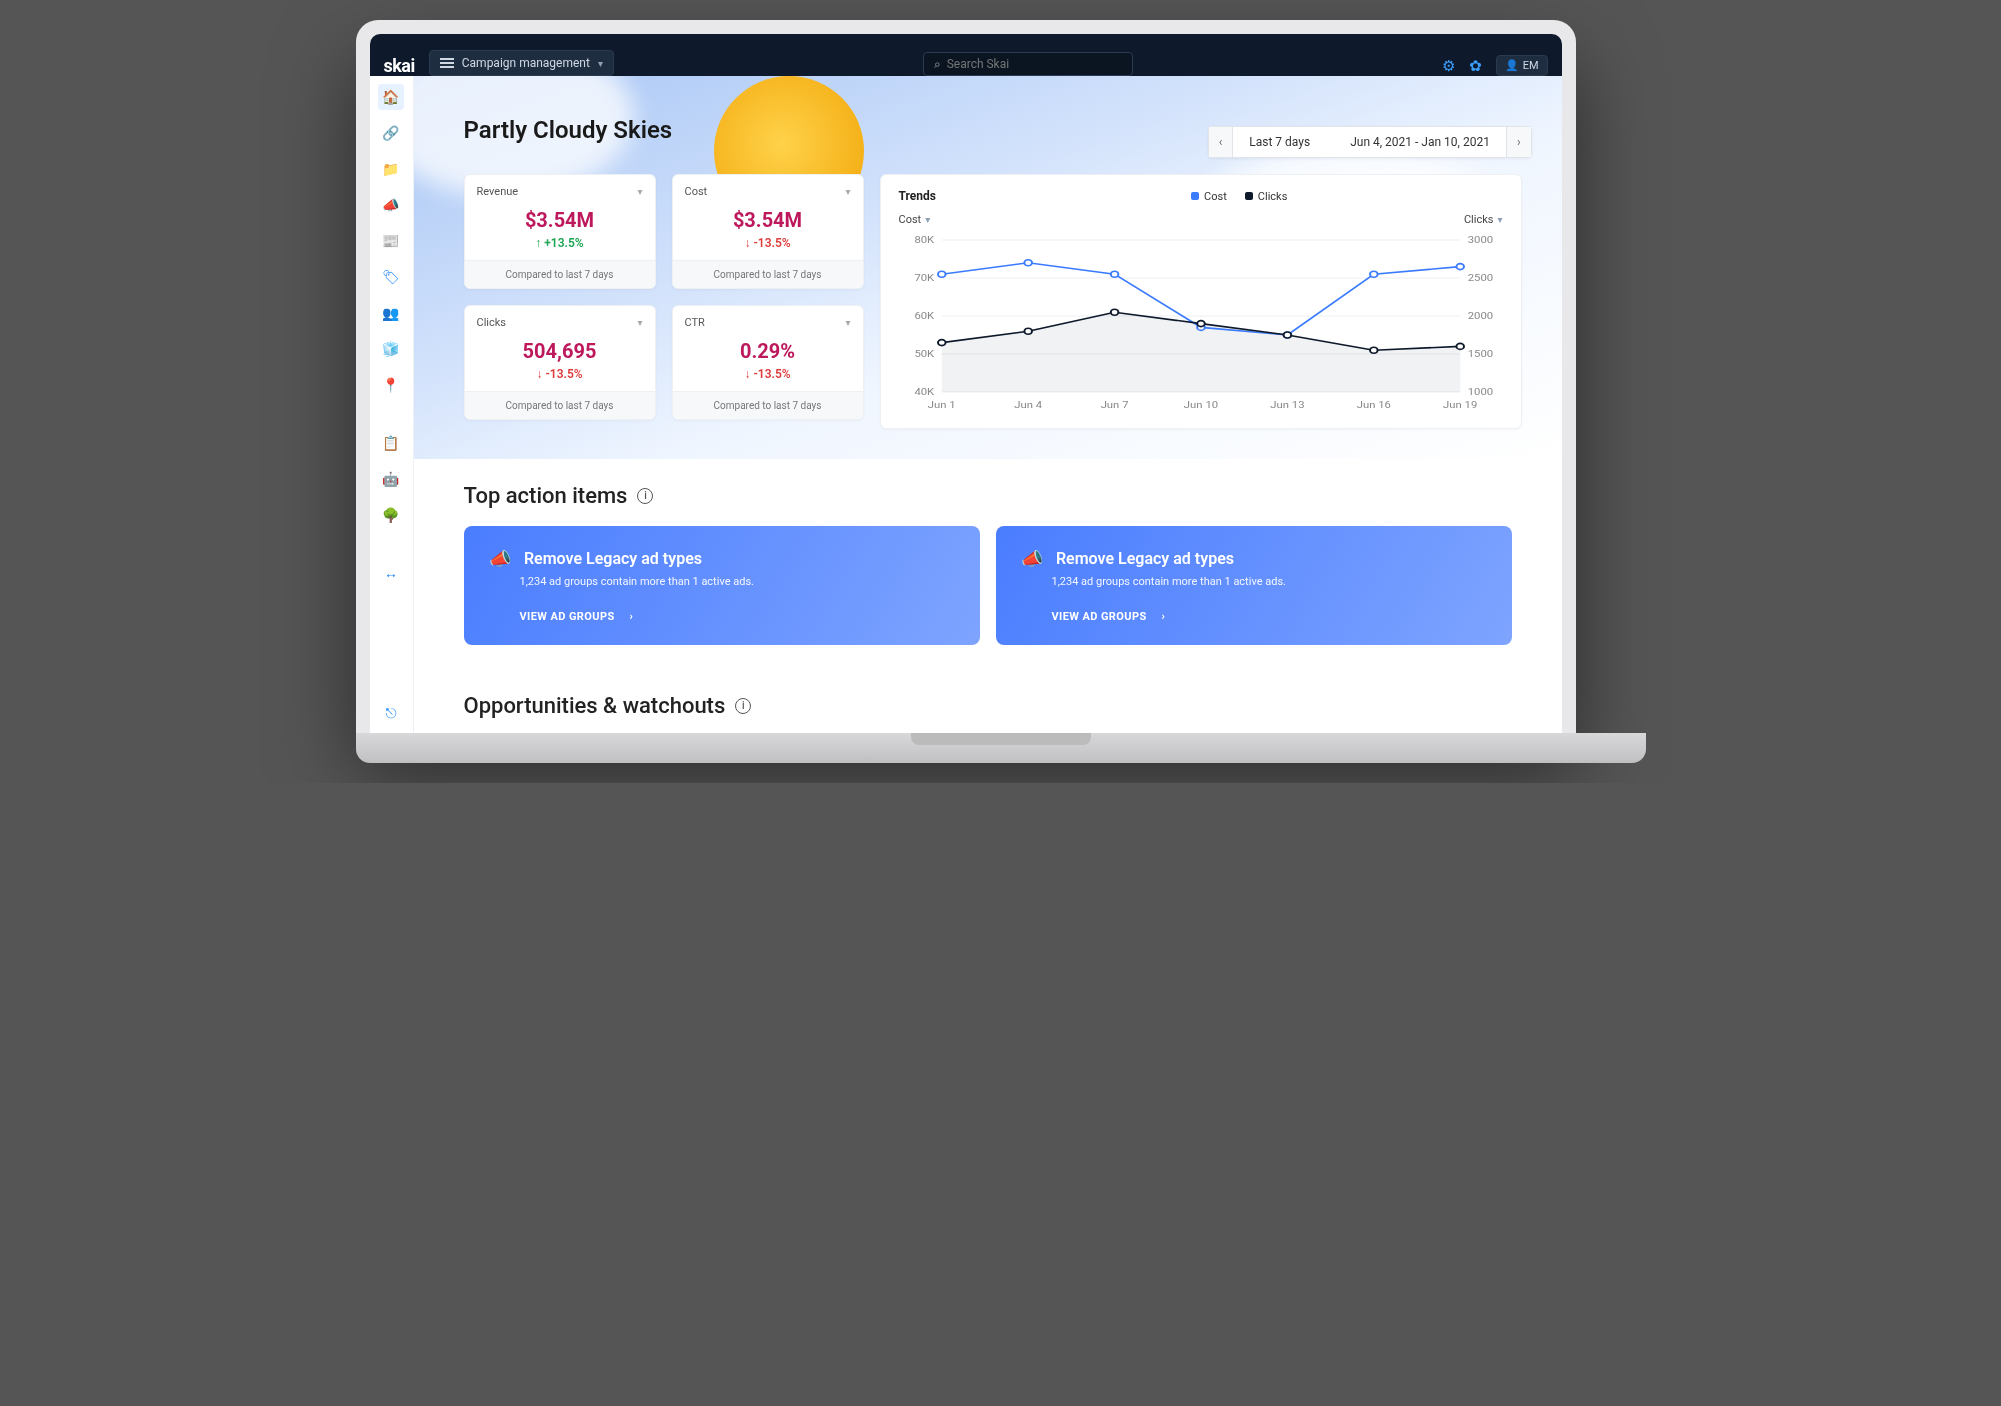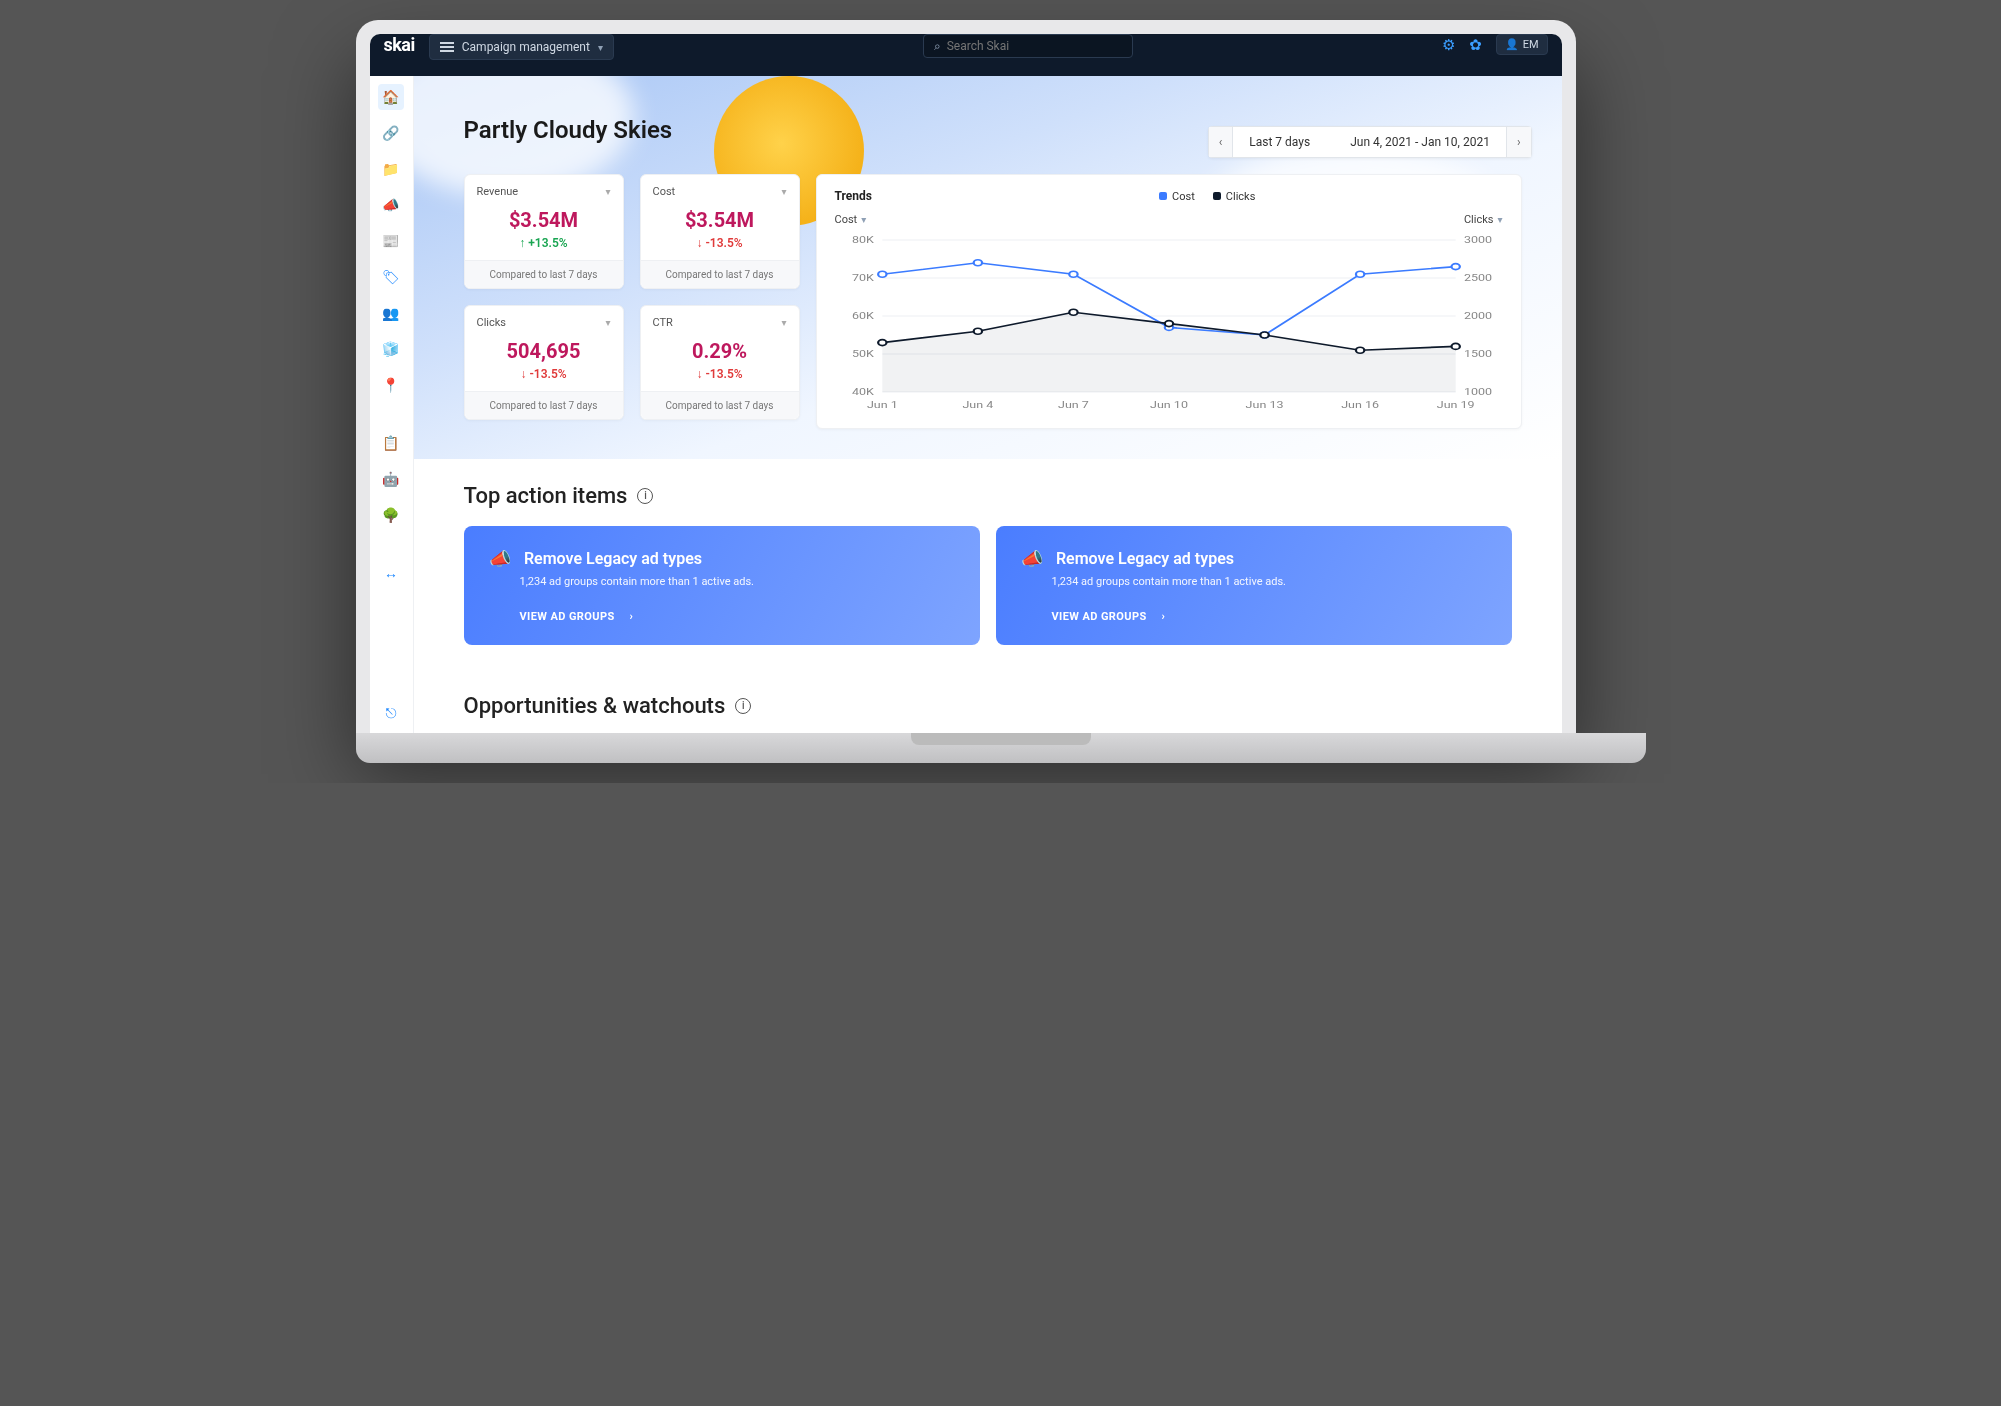--- a/index.html
+++ b/index.html
@@ -1,21 +1,21 @@
 <!DOCTYPE html>
 <html><head>
 <meta charset="utf-8">
 <style>
 * { margin: 0; padding: 0; box-sizing: border-box; font-family: -apple-system, BlinkMacSystemFont, "Segoe UI", Roboto, Arial, sans-serif; }
 body { background: #555; display: flex; align-items: flex-start; justify-content: center; padding: 20px; }
 .laptop { width: 1220px; background: #e8e8ea; border-radius: 22px 22px 0 0; padding: 14px 14px 0 14px; box-shadow: 0 40px 80px rgba(0,0,0,0.5); position: relative; }
 .laptop-base { width: 1290px; height: 30px; background: linear-gradient(#d8d8da, #c0c0c2); border-radius: 0 0 14px 14px; margin: -1px auto 0; position: relative; }
 .laptop-notch { width: 180px; height: 12px; background: #bbb; border-radius: 0 0 8px 8px; margin: 0 auto; }
 .screen { background: #fff; border-radius: 10px 10px 0 0; overflow: hidden; height: 700px; display: flex; flex-direction: column; }
-.topbar { background: #0e1a2b; height: 42px; display: flex; align-items: flex-start; padding: 0 14px; gap: 14px; }
+.topbar { background: #0e1a2b; height: 42px; display: flex; align-items: flex-end; padding: 0 14px; gap: 14px; }
 .logo { color: #fff; font-weight: 700; font-size: 18px; letter-spacing: -0.5px; }
 .nav-select { background: #1f2d40; border: 1px solid #2a3a50; color: #cfd8e3; padding: 5px 10px; border-radius: 4px; font-size: 12px; display: flex; align-items: center; gap: 8px; cursor: pointer; }
 .hamburger { display: inline-block; width: 14px; }
 .hamburger span { display: block; height: 2px; background: #cfd8e3; margin: 2px 0; }
 .chev { font-size: 10px; color: #8fa0b5; }
 .search-wrap { flex: 1; display: flex; justify-content: center; }
 .search { background: #0b1522; border: 1px solid #2a3a50; border-radius: 4px; width: 210px; display: flex; align-items: center; padding: 4px 10px; gap: 6px; }
 .search input { background: transparent; border: none; color: #8fa0b5; font-size: 12px; outline: none; width: 100%; }
 .top-icons { display: flex; gap: 14px; align-items: center; }
 .tico { color: #3b9eff; font-size: 15px; cursor: pointer; }
@@ -32,21 +32,21 @@
 .hero h1 { font-size: 24px; color: #1a1a1a; font-weight: 600; position: relative; z-index: 2; }
 .hero p { font-size: 13px; color: #333; margin-top: 6px; position: relative; z-index: 2; }
 .date-picker { position: absolute; right: 30px; top: 50px; background: #fff; border: 1px solid #e1e5ea; border-radius: 4px; display: flex; align-items: center; box-shadow: 0 1px 3px rgba(0,0,0,0.06); z-index: 3; }
 .dp-arrow { padding: 8px 10px; border-right: 1px solid #e1e5ea; color: #666; cursor: pointer; font-size: 12px; background:#f7f8fa;}
 .dp-arrow:last-child { border-right: none; border-left: 1px solid #e1e5ea; }
 .dp-body { padding: 8px 16px; display: flex; gap: 40px; font-size: 12px; }
 .dp-label { color: #333; }
 .dp-range { color: #333; }
 .metrics-row { position: relative; z-index: 2; display: flex; gap: 16px; margin-top: 30px; align-items: flex-start; }
 .metric-col { display: flex; flex-direction: column; gap: 16px; }
-.metric-card { background: #fff; border: 1px solid #eef0f3; border-radius: 6px; width: 160px; padding: 0; box-shadow: 0 1px 3px rgba(0,0,0,0.04); }
+.metric-card { background: #fff; border: 1px solid #eef0f3; border-radius: 6px; width: 192px; padding: 0; box-shadow: 0 1px 3px rgba(0,0,0,0.04); }
 .mc-head { display: flex; justify-content: space-between; align-items: center; padding: 10px 12px 4px; font-size: 11px; color: #555; }
 .mc-menu { color: #aaa; cursor: pointer; font-size: 10px; }
 .mc-val { text-align: center; font-size: 20px; color: #be185d; font-weight: 700; margin-top: 6px; }
 .mc-delta { text-align: center; font-size: 12px; font-weight: 600; margin-top: 4px; margin-bottom: 10px; }
 .mc-delta.up { color: #1aa552; }
 .mc-delta.down { color: #e03b3b; }
 .mc-foot { background: #f7f8fa; border-top: 1px solid #eef0f3; padding: 8px; text-align: center; font-size: 10px; color: #777; border-radius: 0 0 6px 6px; }
 .trends { background: #fff; border: 1px solid #eef0f3; border-radius: 6px; flex: 1; padding: 14px 18px; box-shadow: 0 1px 3px rgba(0,0,0,0.04); }
 .tr-head { display: flex; align-items: center; font-size: 12px; }
 .tr-title { font-weight: 700; color: #222; }

